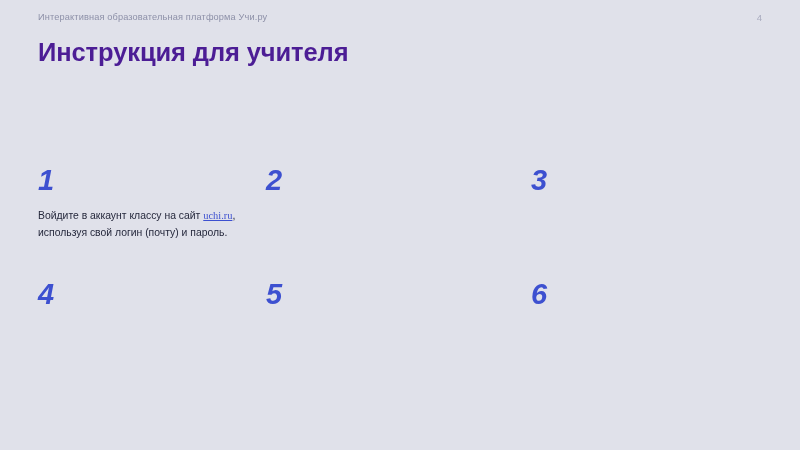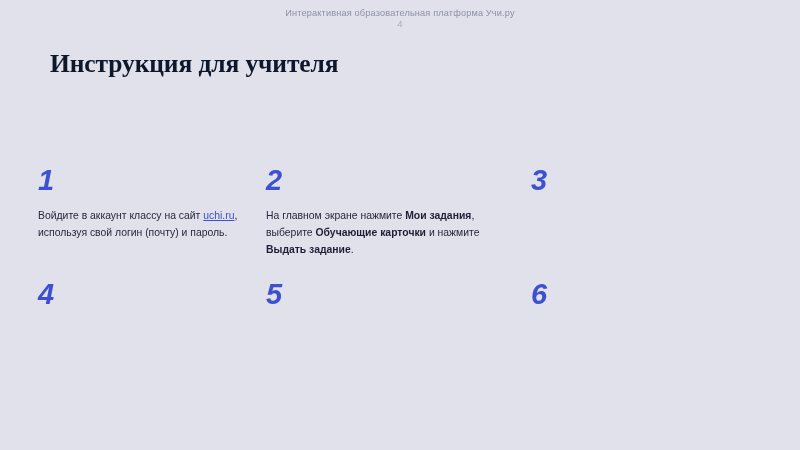--- a/index.html
+++ b/index.html
@@ -26,21 +26,20 @@
   
   .slide-header {
     position: absolute;
     top: 8px;
     left: 38px;
     right: 38px;
     height: 18px;
     display: flex;
     align-items: center;
     justify-content: space-between;
-    flex-direction: column;
   }
   .header-label {
     font-size: 9.2px;
     color: #8d90a8;
     letter-spacing: 0.15px;
     white-space: nowrap;
     font-weight: 400;
   }
   .page-number {
     font-size: 9.6px;
@@ -48,25 +47,24 @@
     font-weight: 400;
   }
 
   
   .slide-title {
     position: absolute;
     top: 38px;
     left: 38px;
     font-size: 25.5px;
     font-weight: bold;
-    color: #0f172a;
+    color: #4c1d95;
     letter-spacing: -0.1px;
     line-height: 1.1;
-    margin: 12px;
-    font-family: Liberation Serif, serif;
+    margin: 0;
   }
 
   
   .intro {
     position: absolute;
     top: 101px;
     left: 38px;
     width: 520px;
     font-size: 10.6px;
     line-height: 1.62;
@@ -110,20 +108,21 @@
   }
   .step-text b {
     font-weight: bold;
     color: #1d2035;
   }
   .step-text .link {
     color: #3d50d0;
     text-decoration: underline;
     text-underline-offset: 1px;
     cursor: pointer;
+    font-family: Liberation Serif, serif;
   }
   .col2 .step-text { max-width: 245px; }
   .col3 .step-text { max-width: 235px; }
 </style>
 </head>
 <body>
 
 <div class="slide">
 
   <div class="slide-header">
@@ -136,21 +135,20 @@
 
   <div class="steps">
 
     <div class="step col1">
       <div class="step-number">1</div>
       <p class="step-text"><span>Войдите в аккаунт классу на сайт </span><span class="link">uchi.ru</span><span>, используя свой логин (почту) и пароль.</span></p>
     </div>
 
     <div class="step col2">
       <div class="step-number">2</div>
-      <p class="step-text"><span>На главном экране нажмите </span><b>Мои задания</b><span>, выберите </span><b>Обучающие карточки</b><span> и нажмите </span><b>Выдать задание</b><span>.</span></p>
     </div>
 
     <div class="step col3">
       <div class="step-number">3</div>
     </div>
 
     <div class="step col1">
       <div class="step-number">4</div>
     </div>
 

